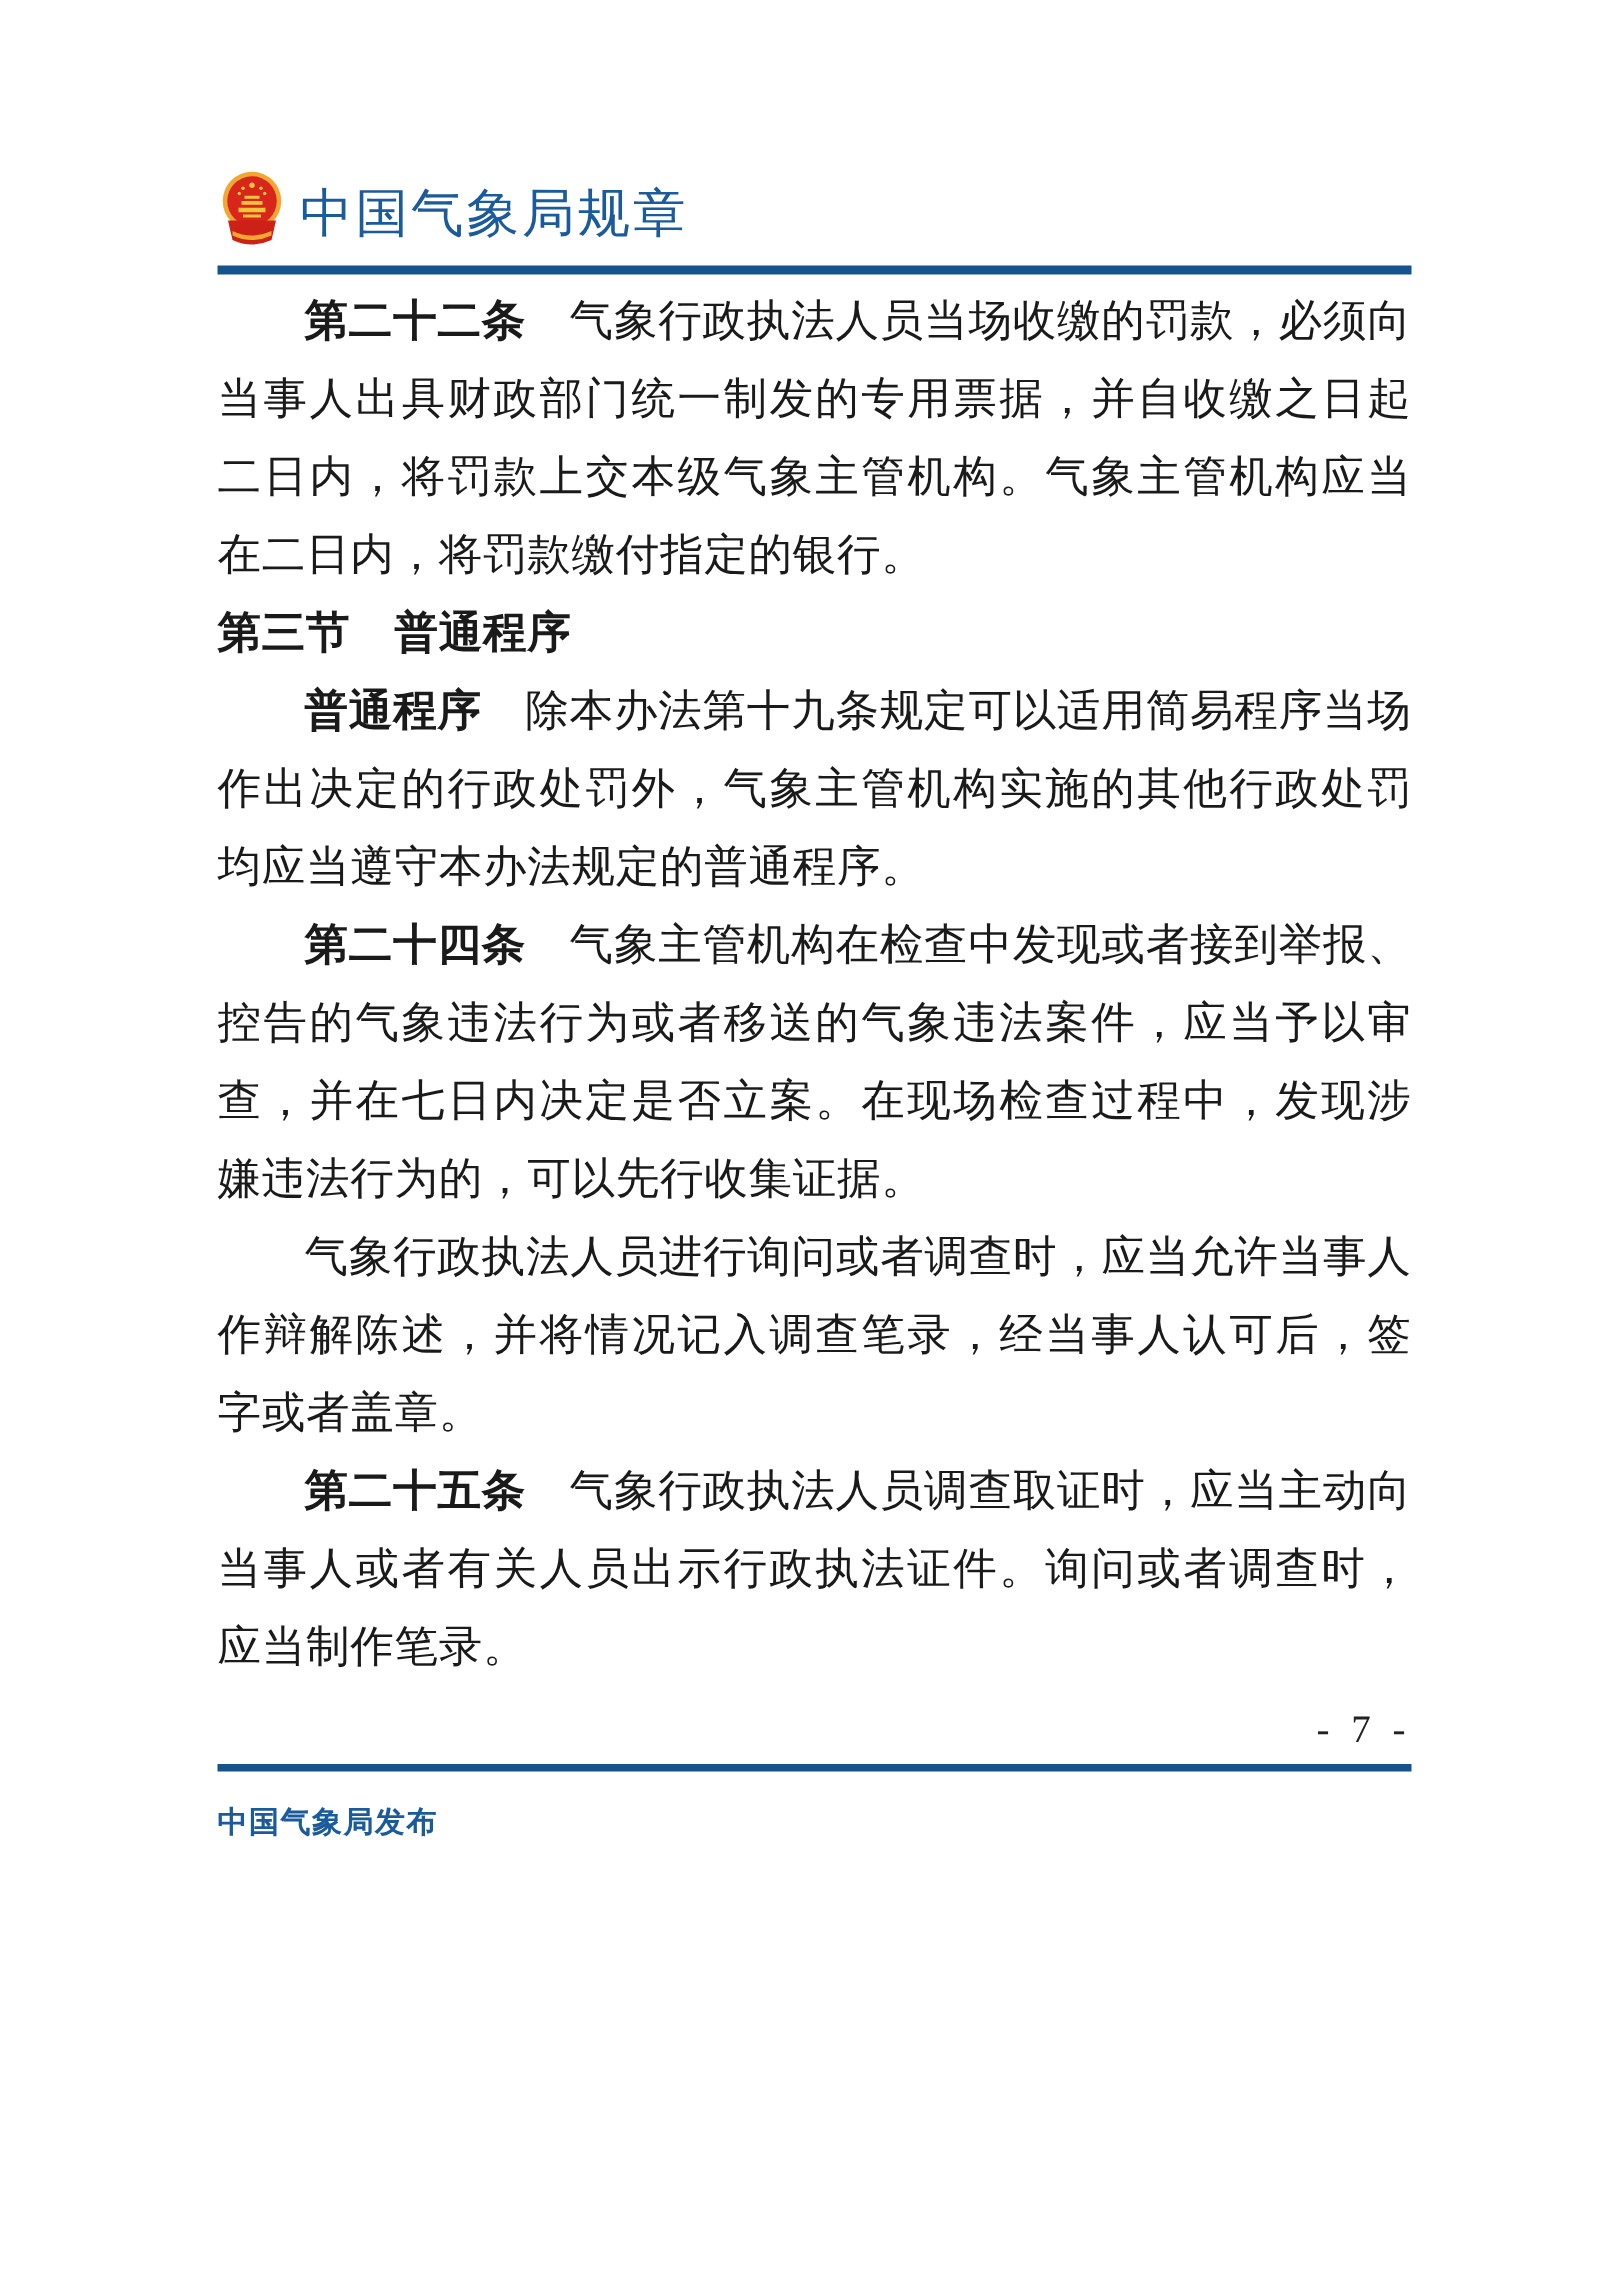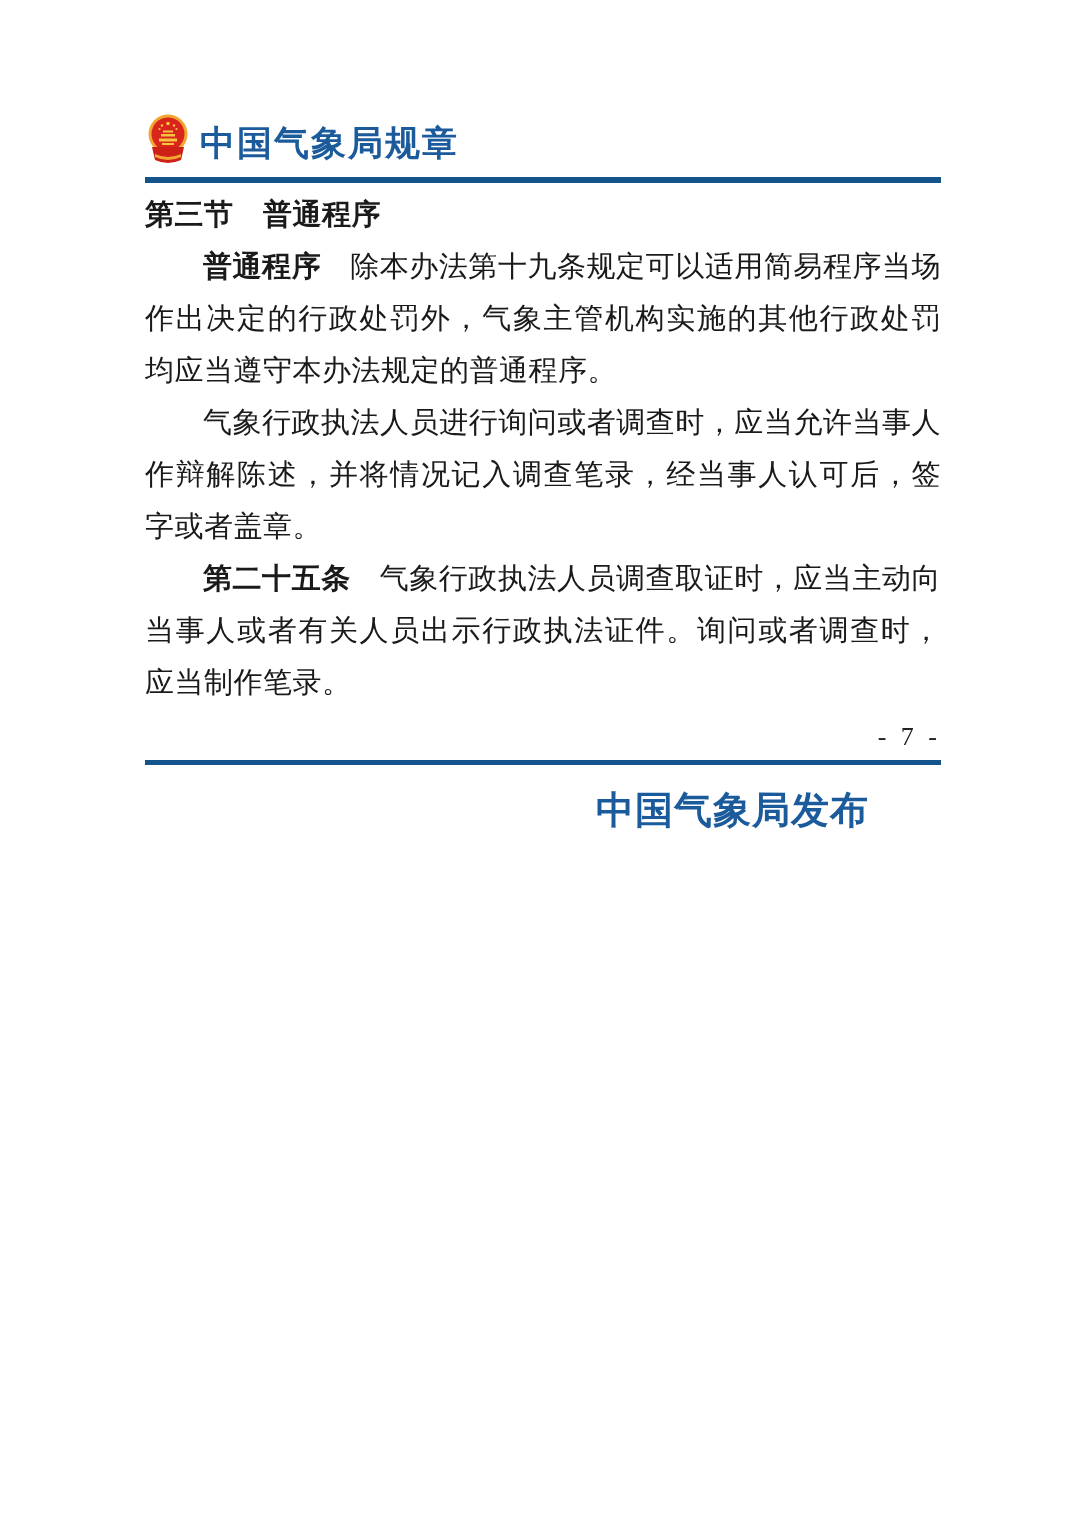--- a/index.html
+++ b/index.html
@@ -21,21 +21,21 @@
   .header { padding-top: 114px; }
   .header-row {
     display: flex;
     align-items: center;
     gap: 9px;
   }
   .emblem { width: 46px; height: 52px; flex: 0 0 auto; }
   .header-title {
     font-family: "Liberation Sans", "DejaVu Sans", sans-serif;
     font-size: 35px;
-    font-weight: bold;
+    font-weight: normal;
     color: #1b5b9b;
     letter-spacing: 2px;
     line-height: 1;
     padding-top: 4px;
   }
   .header-rule {
     height: 6px;
     background: #14538c;
     margin-top: 11px;
   }
@@ -65,24 +65,24 @@
     color: #222222;
     letter-spacing: 4px;
   }
   .footer-rule {
     height: 5px;
     background: #14538c;
     margin-top: 8px;
   }
   .publisher {
     margin-top: 20px;
-    text-align: right;
+    text-align: left;
     padding-right: 72px;
     font-family: Liberation Mono, monospace;
-    font-size: 38px;
+    font-size: 20px;
     font-weight: bold;
     color: #1b5b9b;
     letter-spacing: 1px;
   }
 </style>
 </head>
 <body>
 
 <div class="page">
 
@@ -105,25 +105,27 @@
           <rect x="16" y="29" width="12" height="2"></rect>
         </g>
       </svg>
       <div class="header-title">中国气象局规章</div>
     </div>
     <div class="header-rule"></div>
   </div>
 
   <div class="content">
 
+    <p class="para"><span class="term">第二十二条</span><span>气象行政执法人员当场收缴的罚款，必须向当事人出具财政部门统一制发的专用票据，并自收缴之日起二日内，将罚款上交本级气象主管机构。气象主管机构应当在二日内，将罚款缴付指定的银行。</span></p>
 
     <p class="section-heading">第三节　普通程序</p>
 
     <p class="para"><span class="term">普通程序</span><span>除本办法第十九条规定可以适用简易程序当场作出决定的行政处罚外，气象主管机构实施的其他行政处罚均应当遵守本办法规定的普通程序。</span></p>
 
+    <p class="para"><span class="term">第二十四条</span><span>气象主管机构在检查中发现或者接到举报、控告的气象违法行为或者移送的气象违法案件，应当予以审查，并在七日内决定是否立案。在现场检查过程中，发现涉嫌违法行为的，可以先行收集证据。</span></p>
 
 
     <p class="para">气象行政执法人员进行询问或者调查时，应当允许当事人作辩解陈述，并将情况记入调查笔录，经当事人认可后，签字或者盖章。</p>
 
     <p class="para"><span class="term">第二十五条</span><span>气象行政执法人员调查取证时，应当主动向当事人或者有关人员出示行政执法证件。询问或者调查时，应当制作笔录。</span></p>
 
   </div>
 
   <div>
     <div class="page-number">- 7 -</div>

